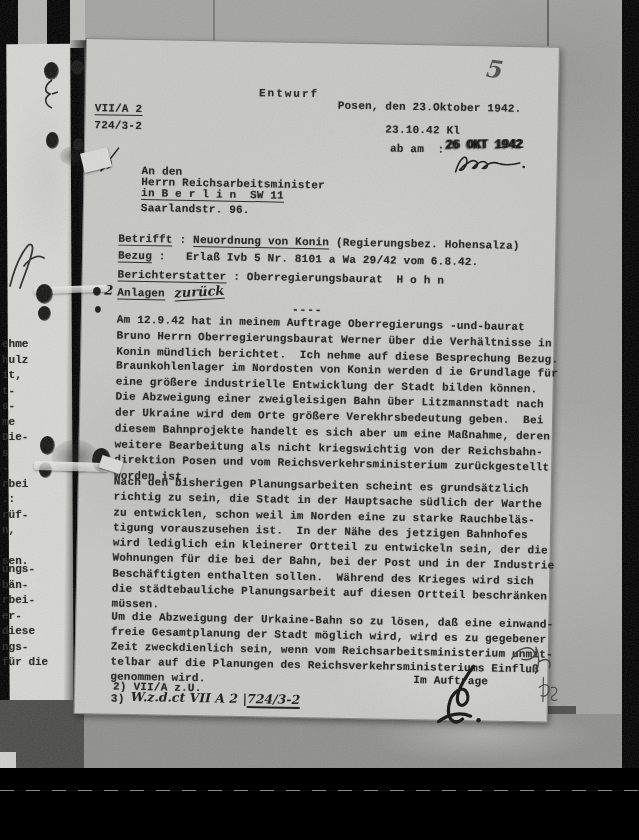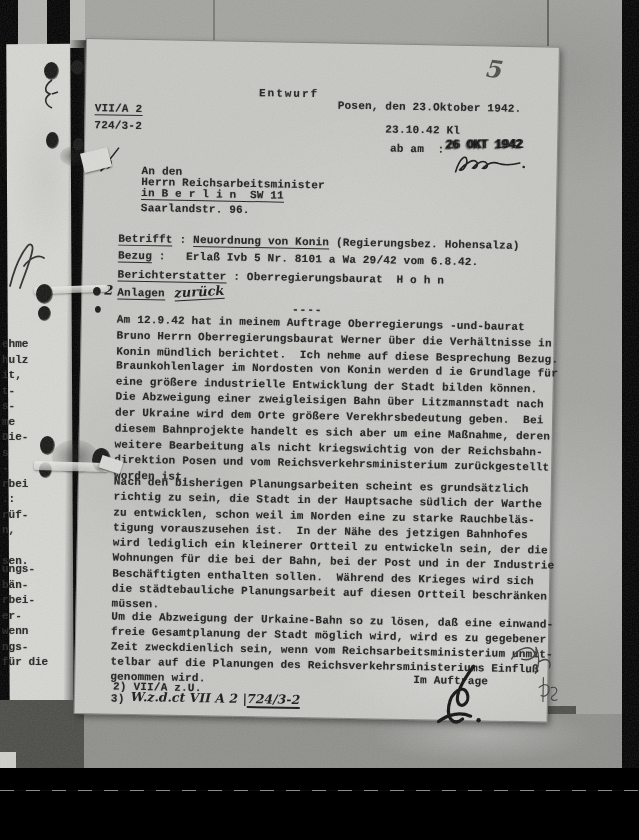--- a/index.html
+++ b/index.html
@@ -88,21 +88,21 @@
 rbei
 .:
 rüf-
 n,
 
 sen.</div>
   <div class="frag" style="left:2px;top:562px;">ungs-
 bän-
 rbei-
 er-
-wenn
+diese
 ngs-
 für die</div>
 
   <div id="seam" class="abs"></div>
   <div id="bottom-shadow" class="abs"></div>
   <div id="bottom-band" class="abs"></div>
   <div id="bottom-left-dark" class="abs"></div>
   <div id="bottom-left-white" class="abs"></div>
 
   <div id="page" class="abs">

